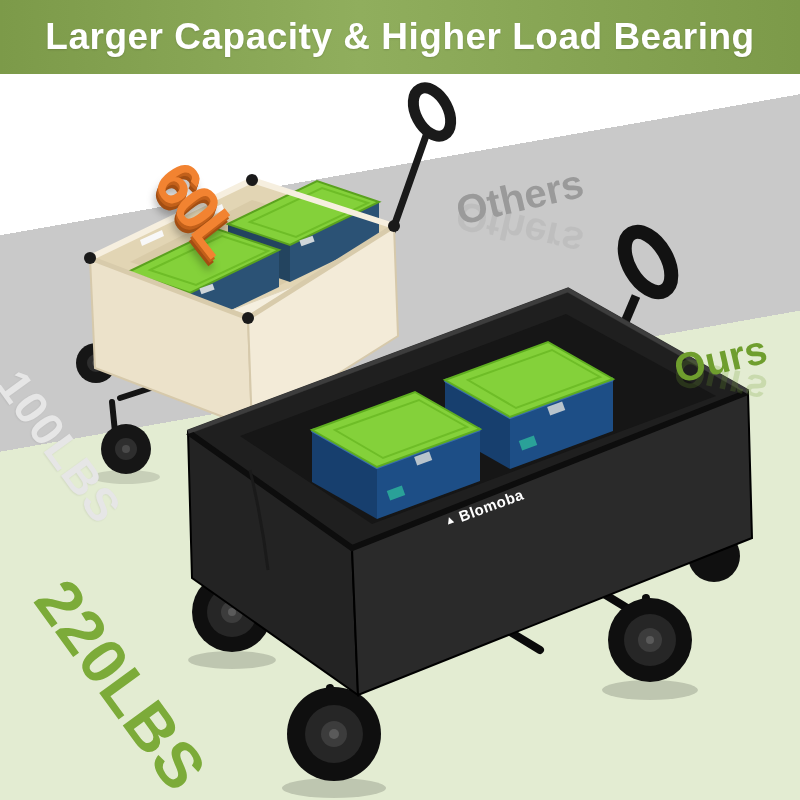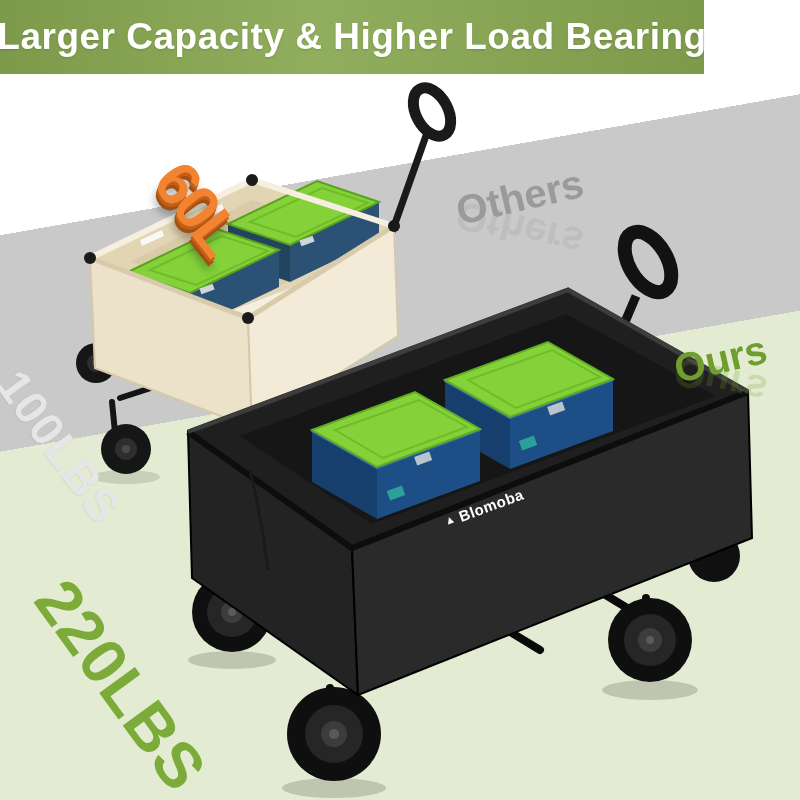--- a/index.html
+++ b/index.html
@@ -25,21 +25,21 @@
   }
   .bg{
     position:absolute;inset:0;
     background:linear-gradient(170deg,
       #ffffff 0%, #ffffff 25%,
       var(--band-gray) 25%, var(--band-gray) 48%,
       var(--band-green) 48%, var(--band-green) 100%);
   }
   .scene{position:absolute;left:0;top:0;}
   .banner{
-    position:absolute;left:0;top:0;width:704px;height:74px;
+    position:absolute;left:0;top:0;width:800px;height:74px;
     background:linear-gradient(90deg,var(--banner-green),var(--banner-green-light) 45%,var(--banner-green));
     display:flex;align-items:center;justify-content:center;z-index:30;
   }
   .banner-title{
     color:#ffffff;font-size:37px;font-weight:800;letter-spacing:.5px;white-space:nowrap;
     text-shadow:0 1px 2px rgba(0,0,0,.15);
   }
   .overlay{position:absolute;z-index:20;white-space:nowrap;font-weight:800;}
   .label-60l{
     left:196px;top:148px;font-size:62px;letter-spacing:-4px;

